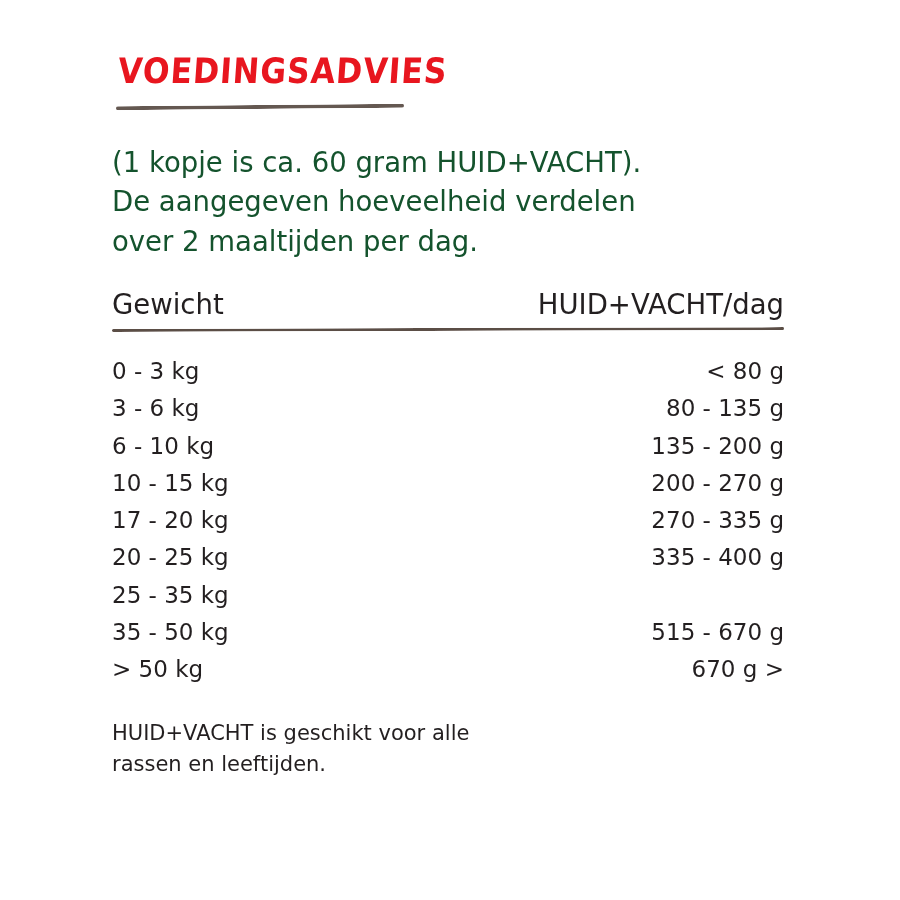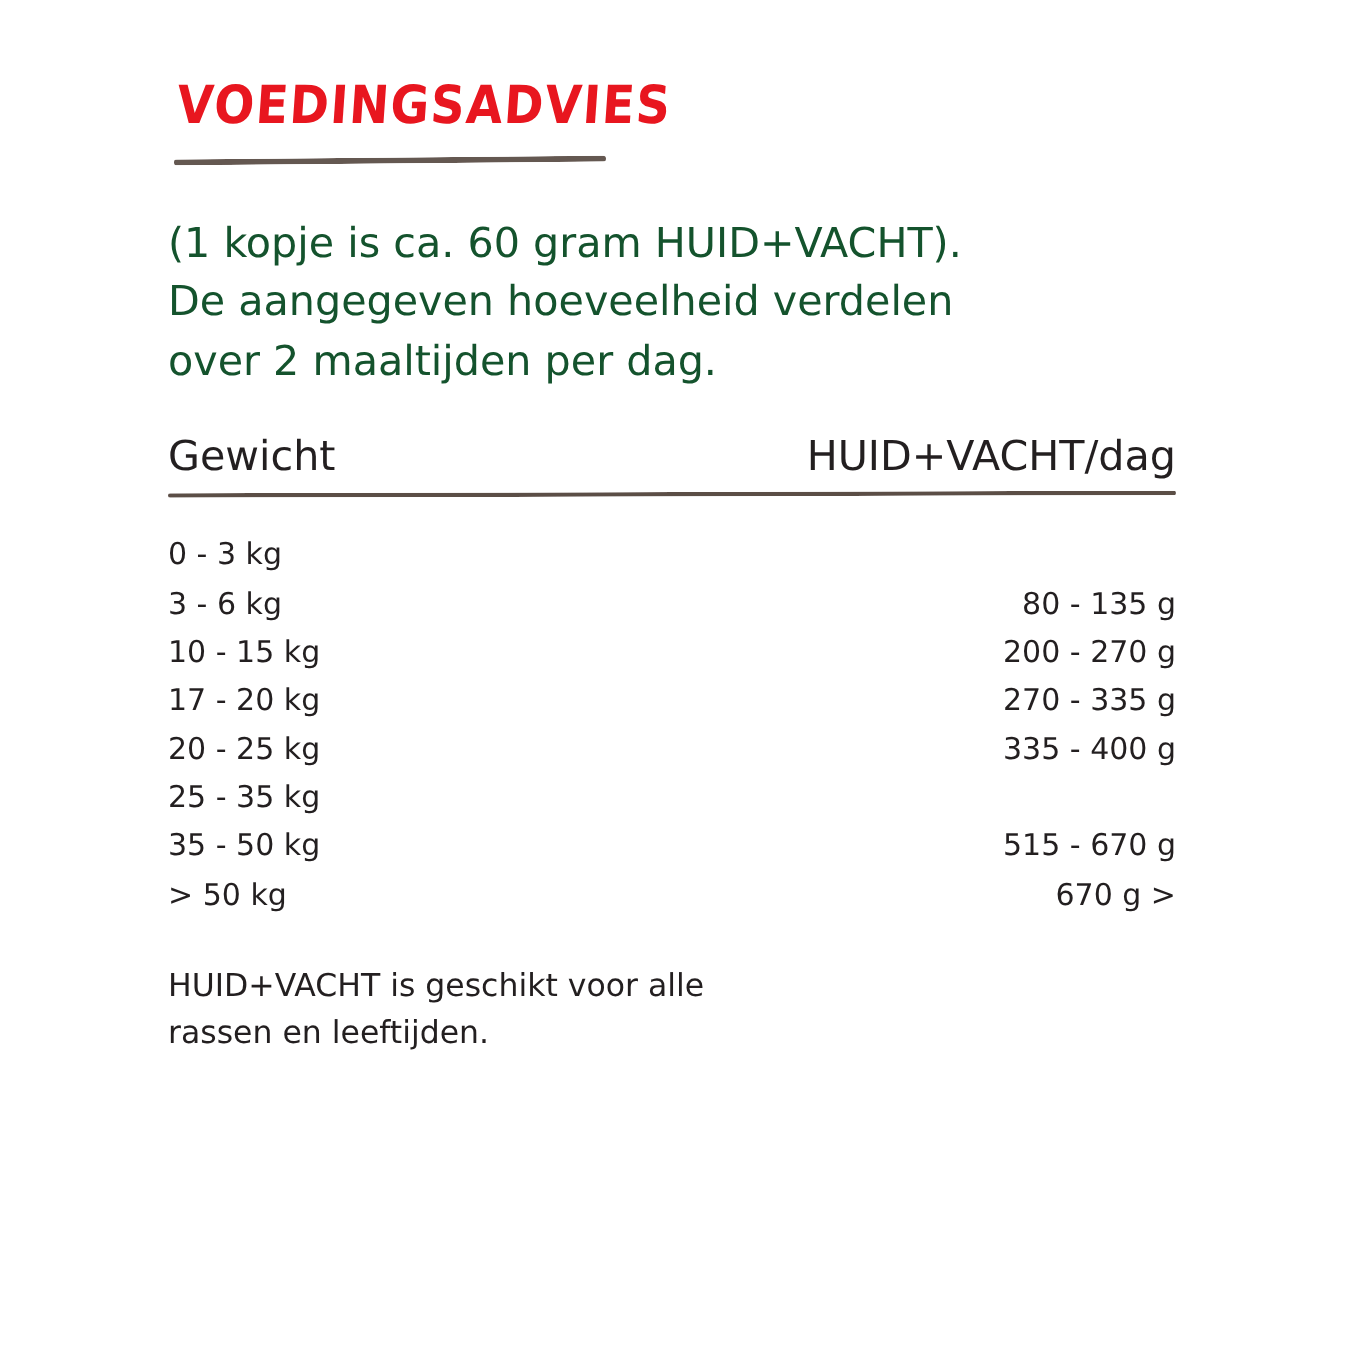--- a/index.html
+++ b/index.html
@@ -75,21 +75,21 @@
     border-radius: 3px;
     opacity: 0.9;
     transform: rotate(-0.15deg);
     margin-bottom: 22px;
   }
 
   .row {
     display: flex;
     justify-content: space-between;
     align-items: baseline;
-    font-size: 20px;
+    font-size: 23px;
     line-height: 1.62;
   }
 
   .row .weight {
     text-align: left;
   }
   .row .amount {
     text-align: right;
   }
 
@@ -119,24 +119,29 @@
   <div class="table">
 
     <div class="thead">
       <span class="weight">Gewicht</span>
       <span class="amount">HUID+VACHT/dag</span>
     </div>
     <div class="header-rule"></div>
 
     <div class="row">
       <span class="weight">0 - 3 kg</span>
+      <span class="amount">&lt; 80 g</span>
     </div>
     <div class="row">
       <span class="weight">3 - 6 kg</span>
       <span class="amount">80 - 135 g</span>
+    </div>
+    <div class="row">
+      <span class="weight">6 - 10 kg</span>
+      <span class="amount">135 - 200 g</span>
     </div>
     <div class="row">
       <span class="weight">10 - 15 kg</span>
       <span class="amount">200 - 270 g</span>
     </div>
     <div class="row">
       <span class="weight">17 - 20 kg</span>
       <span class="amount">270 - 335 g</span>
     </div>
     <div class="row">

